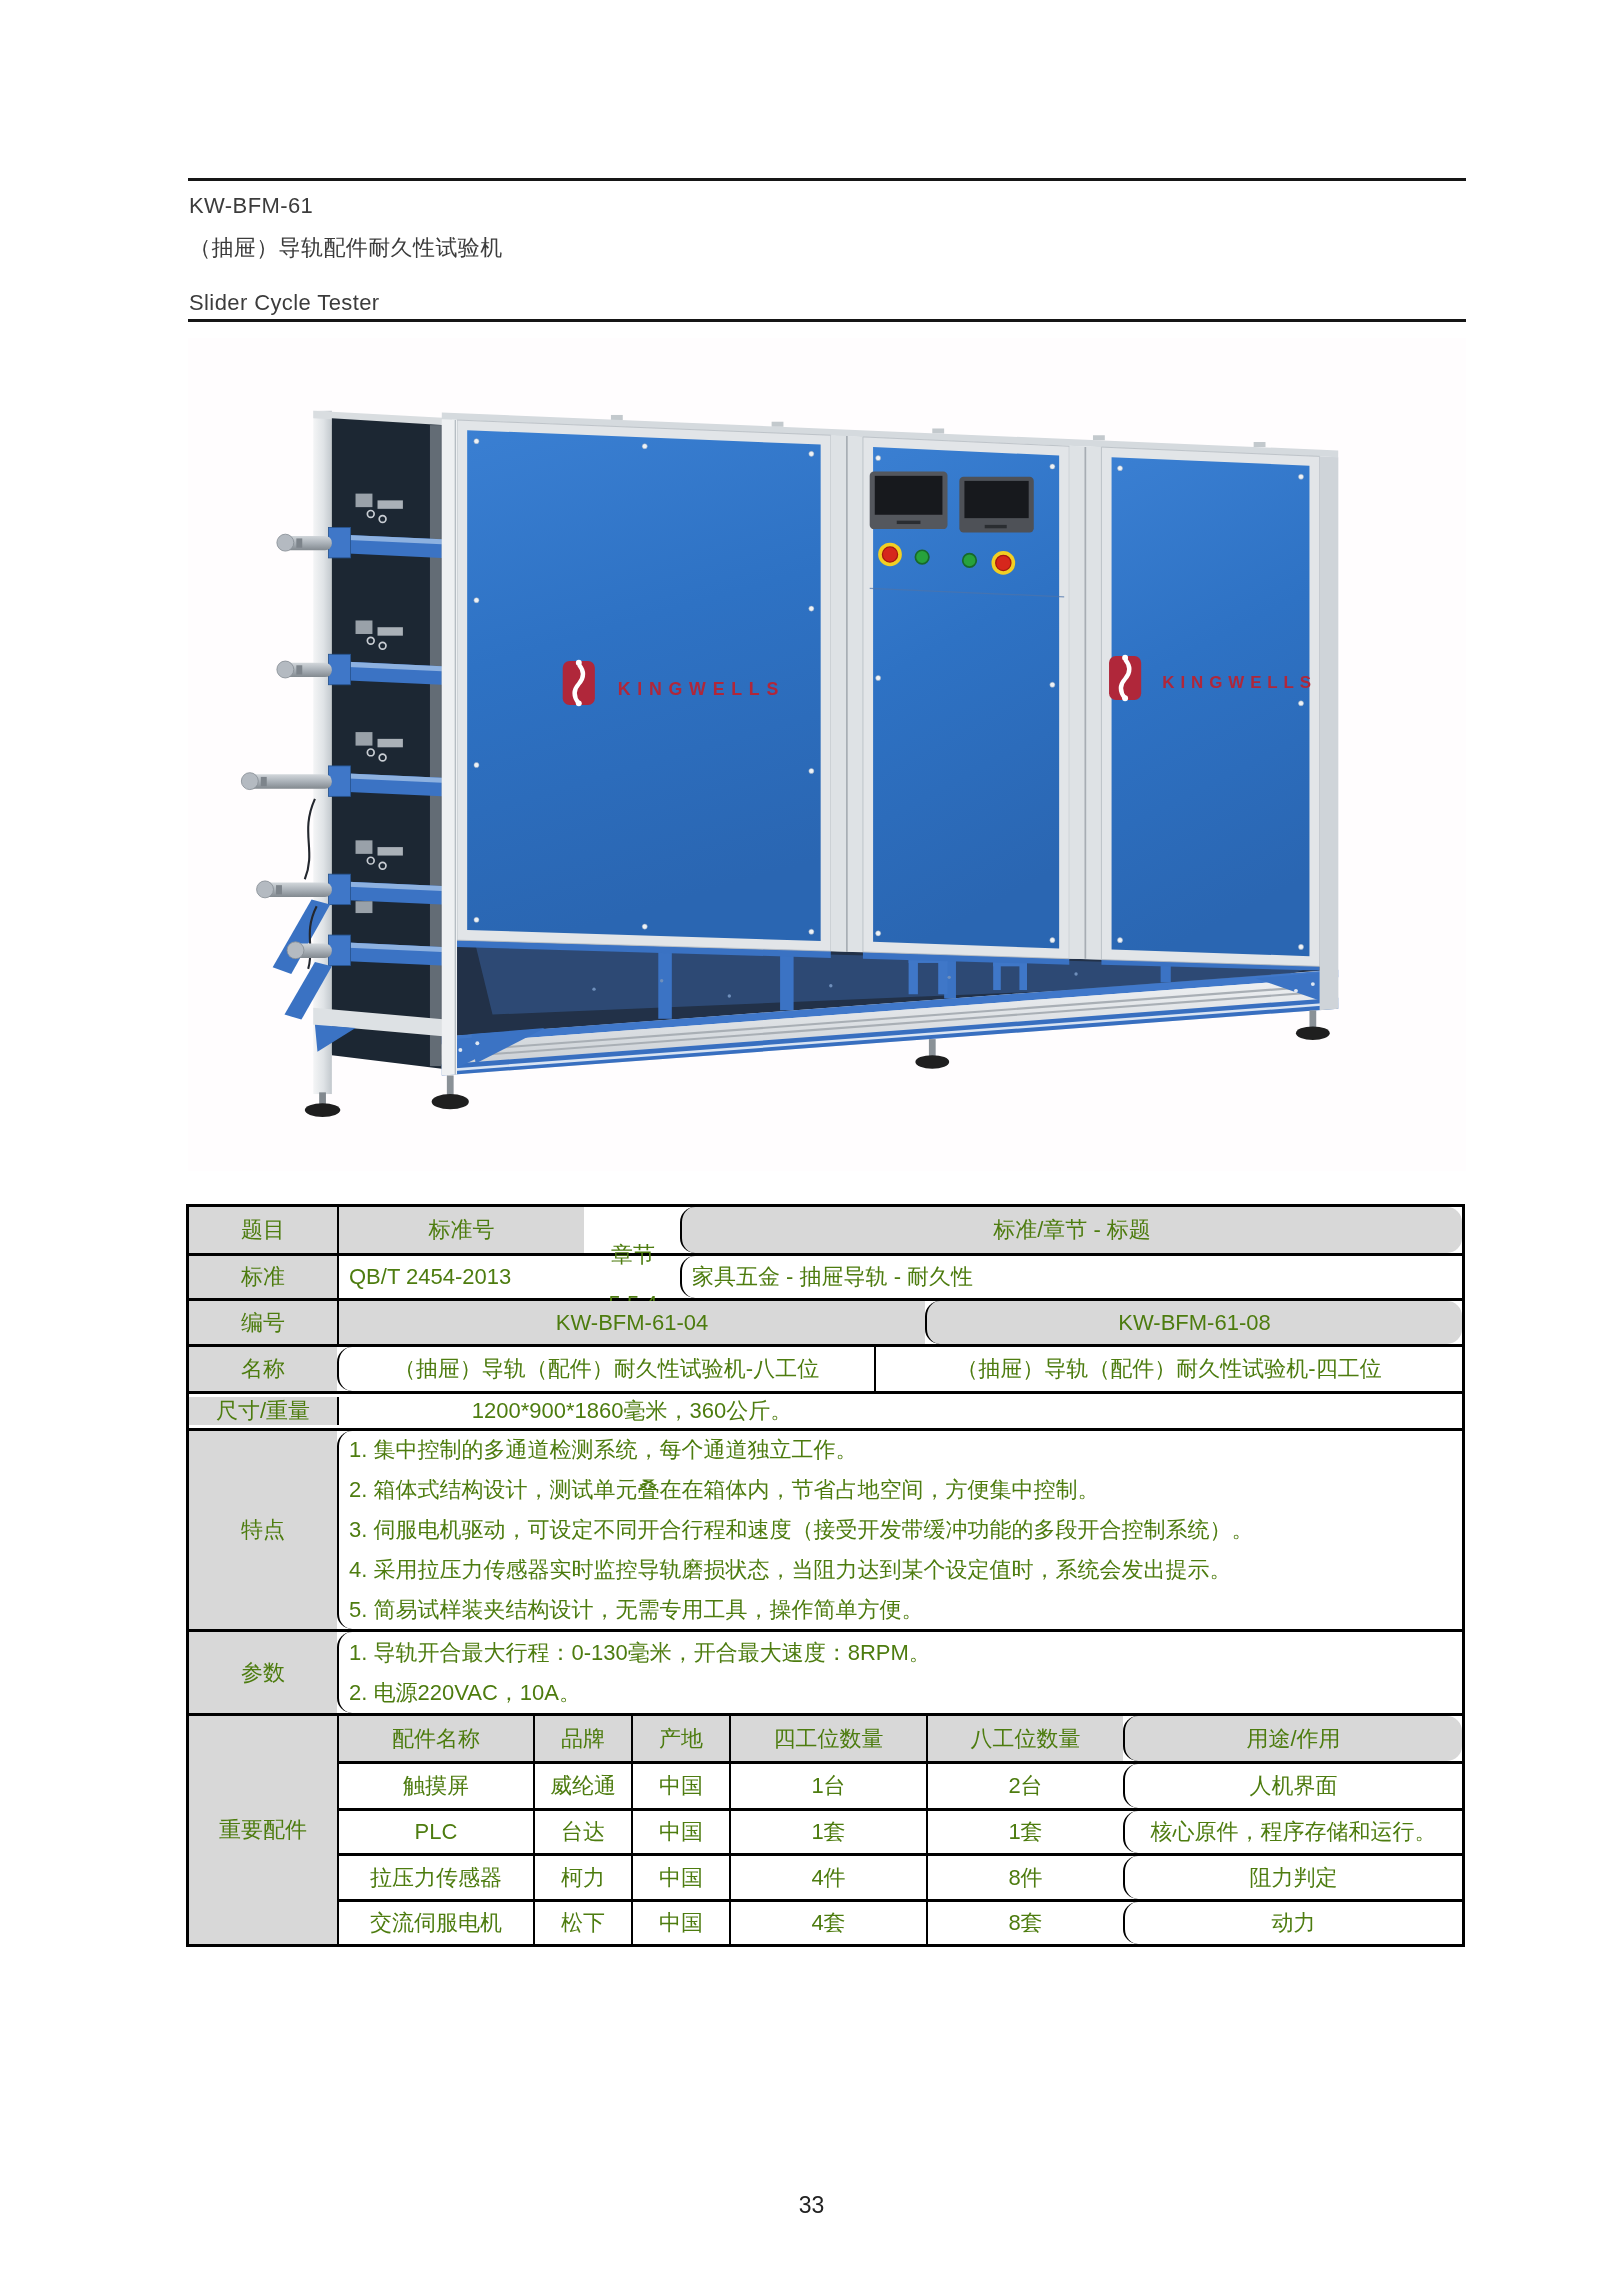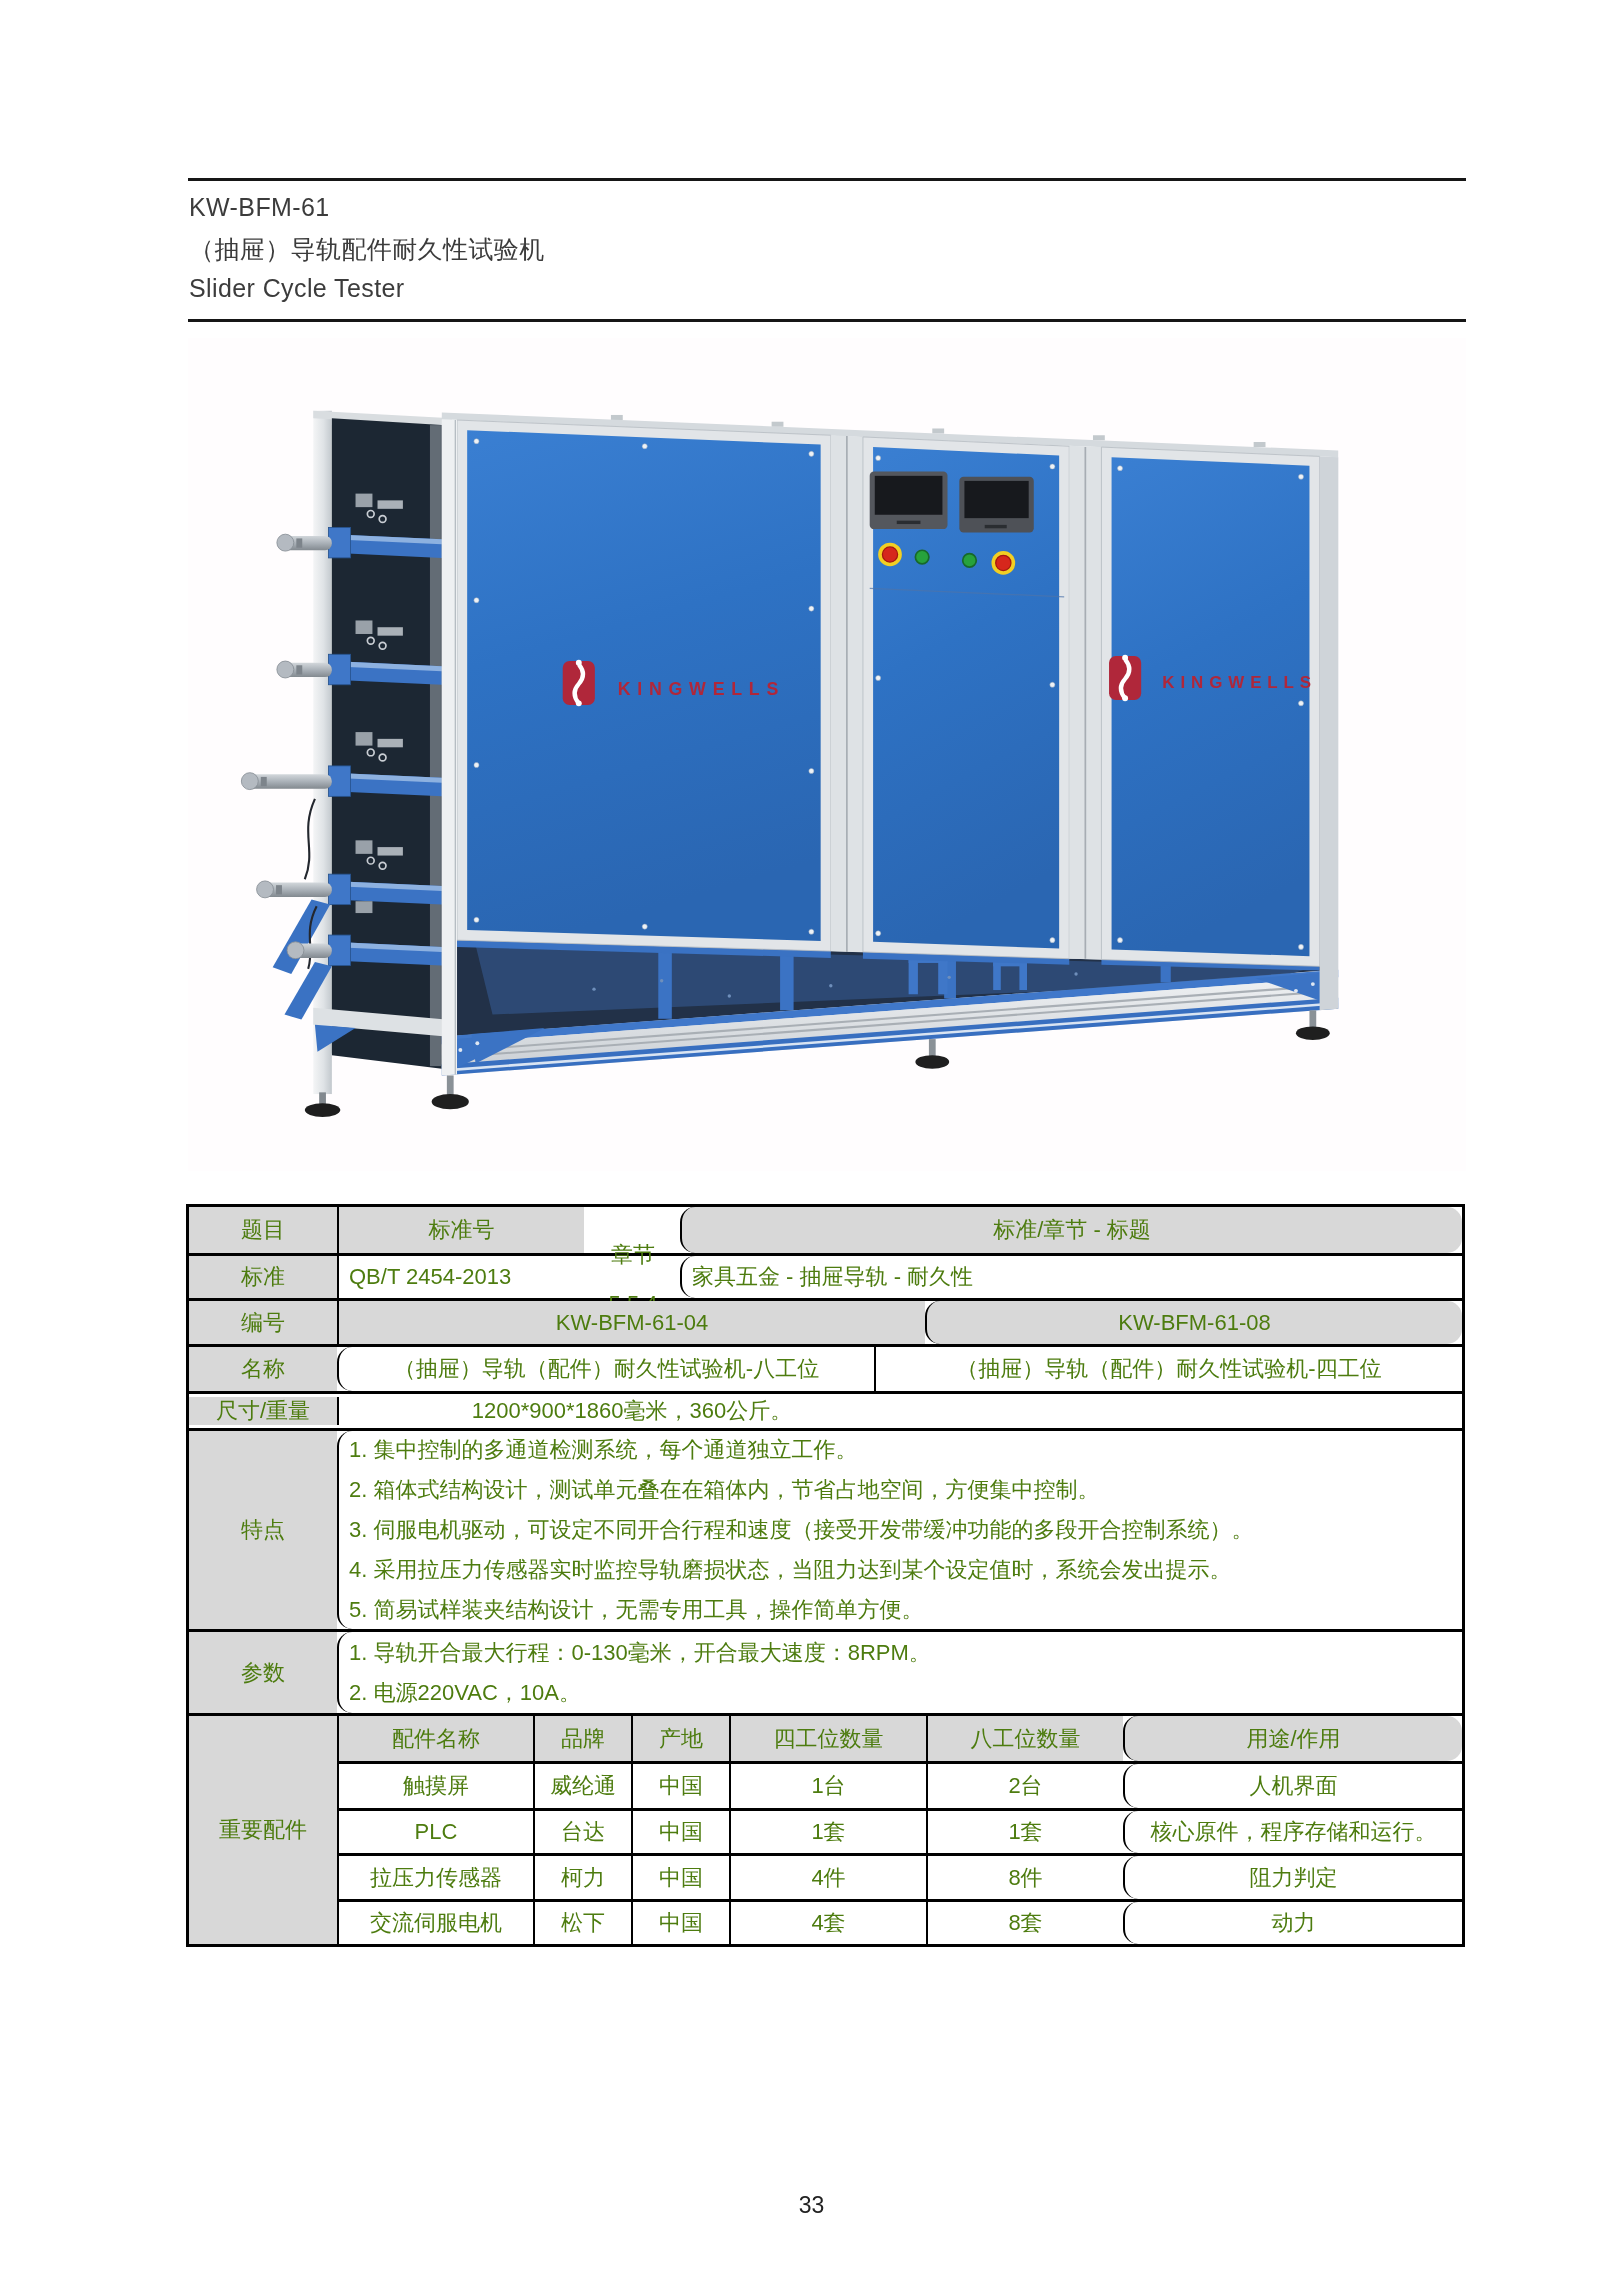--- a/index.html
+++ b/index.html
@@ -1,24 +1,24 @@
 <!DOCTYPE html>
 <html style="font-size:13.5px"><head>
 <meta charset="utf-8">
 <style>
   html,body{margin:0;padding:0;background:#ffffff;}
   .page{position:relative;width:1623px;height:2295px;background:#fff;
         font-family:"Liberation Sans", sans-serif;color:#1a1a1a;overflow:hidden;}
   .rule{position:absolute;left:188px;width:1278px;height:3.4px;background:#161616;}
   .rule-top{top:178px;}
   .rule-mid{top:319px;}
-  .hline{position:absolute;left:189px;font-size:25px;color:#3c3c3c;letter-spacing:0.4px;white-space:pre;}
+  .hline{position:absolute;left:189px;font-size:22px;color:#3c3c3c;letter-spacing:0.4px;white-space:pre;}
   .h-model{top:193px;}
   .h-cn{top:233px;}
-  .h-en{top:274px;}
+  .h-en{top:290px;}
   .photo{position:absolute;left:188px;top:338px;width:1278px;height:833px;background:#fffdfe;}
   .photo svg{display:block;}
 
   
   .spec{position:absolute;left:186px;top:1204px;width:1279px;border:3.4px solid #000;
         box-sizing:border-box;font-size:22px;color:#4d7c0f;background:#fff;}
   .band{display:flex;align-items:stretch;border-top:3.4px solid #000;box-sizing:border-box;}
   .band:first-child{border-top:none;}
   .c{display:flex;align-items:center;justify-content:center;border-left:2.5px solid #000;
      box-sizing:border-box;padding:0 5px;text-align:center;line-height:1.25;}

